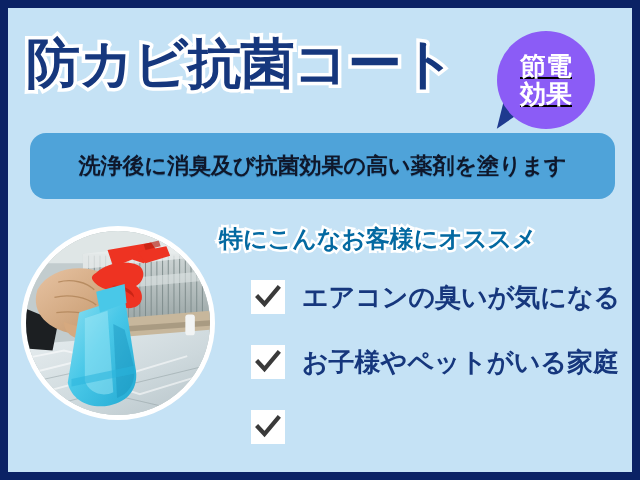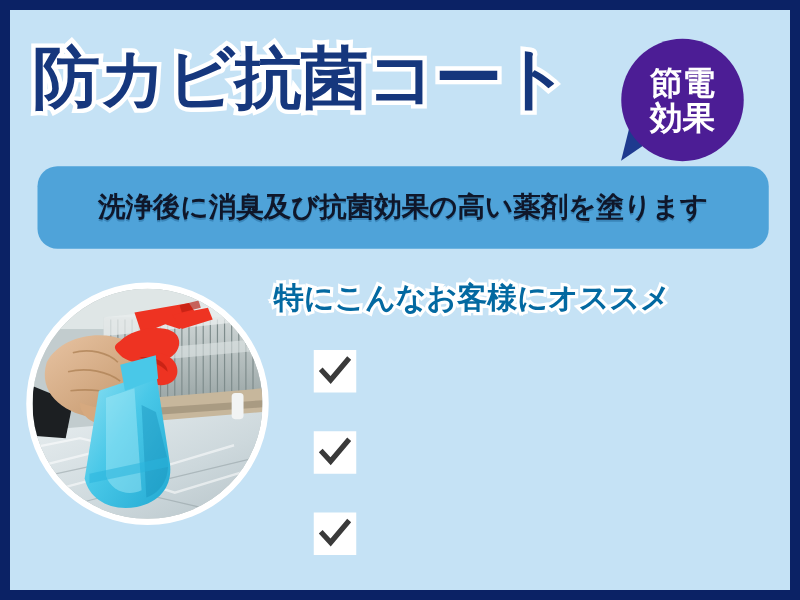--- a/index.html
+++ b/index.html
@@ -45,25 +45,26 @@
   }
 
   
   .badge {
     position: absolute;
     left: 489px;
     top: 23px;
     width: 98px;
     height: 98px;
     border-radius: 50%;
-    background: #4c1d95;
+    background: #8b5cf6;
     display: flex;
     flex-direction: column;
     align-items: center;
     justify-content: center;
+    text-decoration: underline;
   }
   .badge-tail {
     position: absolute;
     left: 492px;
     top: 95px;
     width: 0;
     height: 0;
     border-left: 16px solid #1e3a8f;
     border-top: 10px solid transparent;
     border-bottom: 18px solid transparent;
@@ -297,33 +298,35 @@
   <div class="recommend">特にこんなお客様にオススメ</div>
 
   <div class="checklist">
 
     <div class="check-item">
       <div class="check-box">
         <svg width="26" height="26" viewBox="0 0 26 26">
           <path d="M3 13 L9.5 20 L23 4" fill="none" stroke="#3a3a3a" stroke-width="4.2" stroke-linecap="square" stroke-linejoin="miter"></path>
         </svg>
       </div>
+      <div class="check-label">エアコンの臭いが気になる</div>
+    </div>
+
+    <div class="check-item">
+      <div class="check-box">
+        <svg width="26" height="26" viewBox="0 0 26 26">
+          <path d="M3 13 L9.5 20 L23 4" fill="none" stroke="#3a3a3a" stroke-width="4.2" stroke-linecap="square" stroke-linejoin="miter"></path>
+        </svg>
+      </div>
+      <div class="check-label">お子様やペットがいる家庭</div>
     </div>
 
     <div class="check-item">
       <div class="check-box">
         <svg width="26" height="26" viewBox="0 0 26 26">
           <path d="M3 13 L9.5 20 L23 4" fill="none" stroke="#3a3a3a" stroke-width="4.2" stroke-linecap="square" stroke-linejoin="miter"></path>
         </svg>
       </div>
     </div>
 
-    <div class="check-item">
-      <div class="check-box">
-        <svg width="26" height="26" viewBox="0 0 26 26">
-          <path d="M3 13 L9.5 20 L23 4" fill="none" stroke="#3a3a3a" stroke-width="4.2" stroke-linecap="square" stroke-linejoin="miter"></path>
-        </svg>
-      </div>
-    </div>
-
   </div>
 
 </div>
 
 </body></html>

